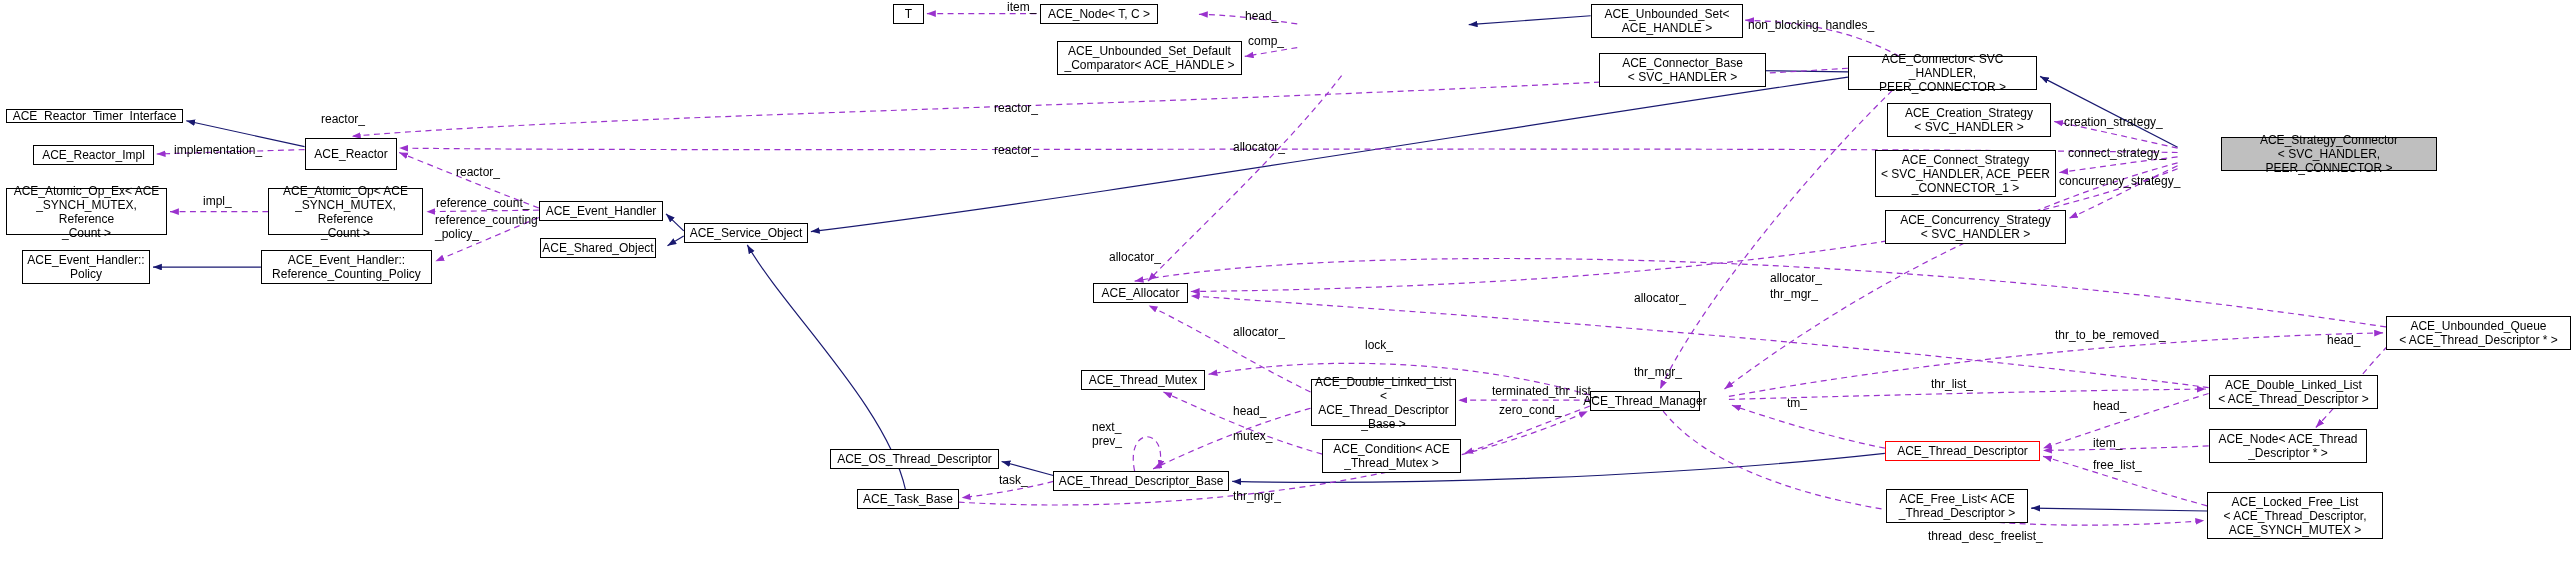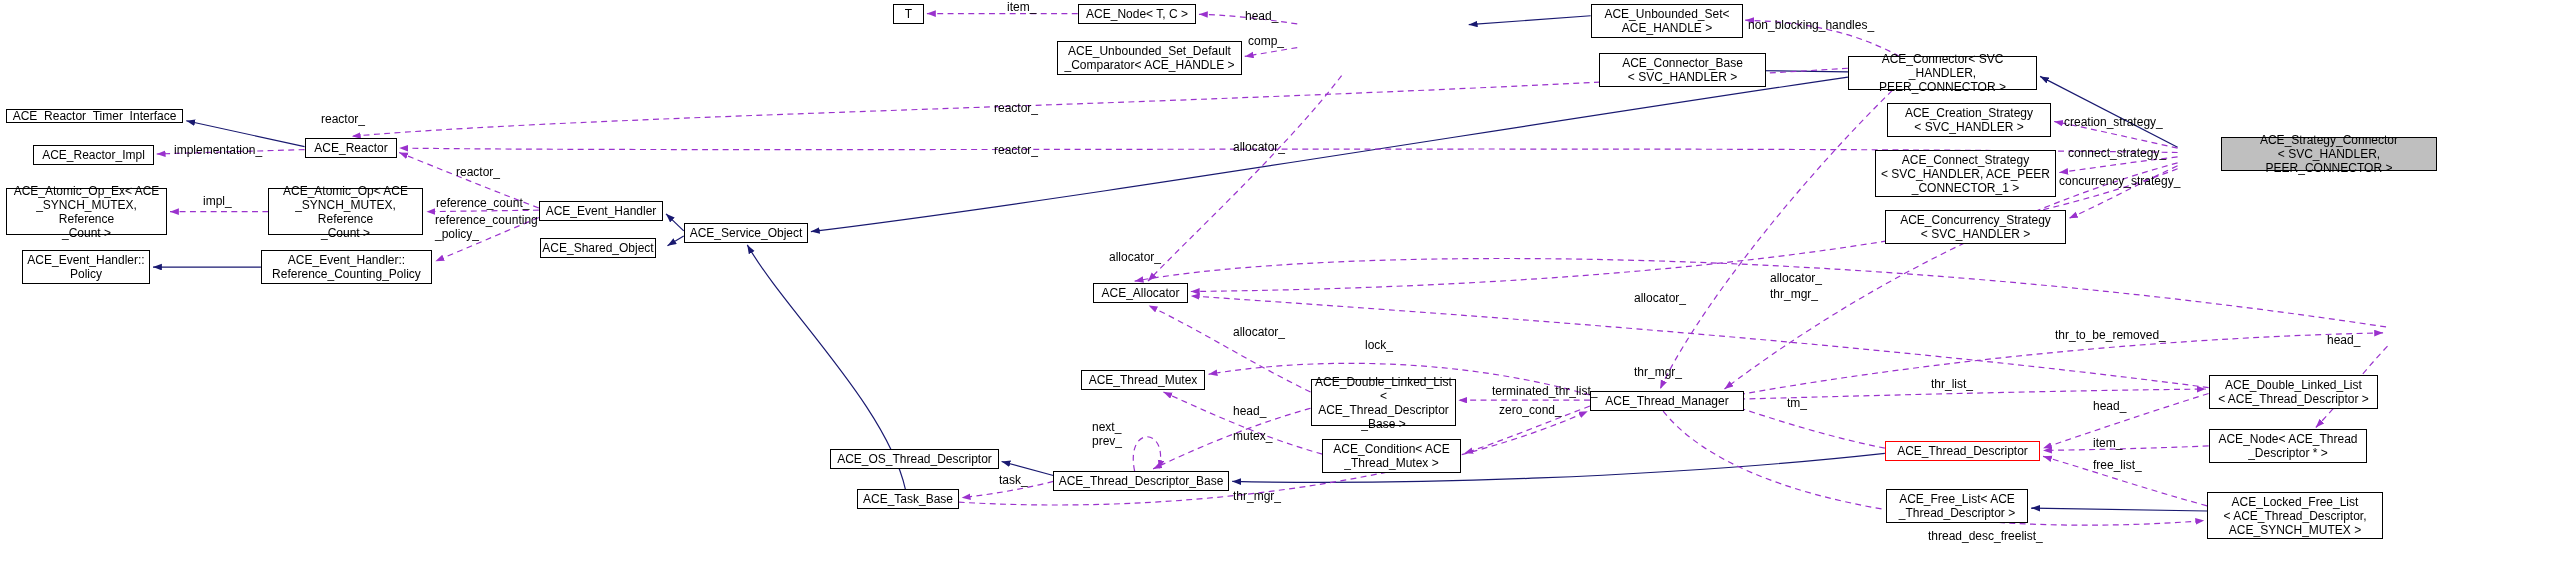--- a/index.html
+++ b/index.html
@@ -86,60 +86,62 @@
     <path class="use" d="M2988,603 C2912,606 2840,608 2764,609" marker-end="url(#arrow-purple)"></path>
     <path class="use" d="M2986,684 C2905,662 2835,638 2764,617" marker-end="url(#arrow-purple)"></path>
     <path class="use" d="M2250,556 C2360,692 2700,726 2982,704" marker-end="url(#arrow-purple)"></path>
     <path class="use" d="M2550,606 C2480,592 2408,570 2343,548" marker-end="url(#arrow-purple)"></path>
     <path class="use" d="M729,284 L577,286" marker-end="url(#arrow-purple)"></path>
     <path class="use" d="M729,294 C678,315 635,334 589,353" marker-end="url(#arrow-purple)"></path>
     <path class="use" d="M363,286 L230,286" marker-end="url(#arrow-purple)"></path>
   </svg>
 
   <div class="node" style="left:893px;top:4.4px;width:31px;height:20px">T</div>
-  <div class="node" style="left:1078px;top:4.4px;width:118px;height:20px">ACE_Node&lt; T, C &gt;</div>
+  <div class="node" style="left:1040px;top:4.4px;width:118px;height:20px">ACE_Node&lt; T, C &gt;</div>
   <div class="node" style="left:1057px;top:41px;width:185px;height:34px">ACE_Unbounded_Set_Default
 _Comparator&lt; ACE_HANDLE &gt;</div>
   <div class="node" style="left:1591px;top:3.7px;width:152px;height:34px">ACE_Unbounded_Set&lt;
 ACE_HANDLE &gt;</div>
   <div class="node" style="left:1599px;top:53px;width:167px;height:34px">ACE_Connector_Base
 &lt; SVC_HANDLER &gt;</div>
   <div class="node" style="left:1848px;top:56px;width:189px;height:34px">ACE_Connector&lt; SVC
 _HANDLER, PEER_CONNECTOR &gt;</div>
   <div class="node" style="left:1887px;top:103px;width:164px;height:34px">ACE_Creation_Strategy
 &lt; SVC_HANDLER &gt;</div>
   <div class="node selected" style="left:2178px;top:137px;width:216px;height:34px">ACE_Strategy_Connector
 &lt; SVC_HANDLER, PEER_CONNECTOR &gt;</div>
   <div class="node" style="left:1875px;top:150px;width:181px;height:47px">ACE_Connect_Strategy
 &lt; SVC_HANDLER, ACE_PEER
 _CONNECTOR_1 &gt;</div>
   <div class="node" style="left:1885px;top:210px;width:181px;height:34px">ACE_Concurrency_Strategy
 &lt; SVC_HANDLER &gt;</div>
   <div class="node" style="left:6px;top:109px;width:177px;height:14px">ACE_Reactor_Timer_Interface</div>
   <div class="node" style="left:33px;top:145px;width:121px;height:20px">ACE_Reactor_Impl</div>
-  <div class="node" style="left:305px;top:138px;width:92px;height:20px">ACE_Reactor</div>
+  <div class="node" style="left:305px;top:138px;width:92px;height:32px">ACE_Reactor</div>
   <div class="node" style="left:6px;top:188px;width:161px;height:47px">ACE_Atomic_Op_Ex&lt; ACE
 _SYNCH_MUTEX, Reference
 _Count &gt;</div>
   <div class="node" style="left:268px;top:188px;width:155px;height:47px">ACE_Atomic_Op&lt; ACE
 _SYNCH_MUTEX, Reference
 _Count &gt;</div>
   <div class="node" style="left:539px;top:201px;width:124px;height:20px">ACE_Event_Handler</div>
   <div class="node" style="left:540px;top:238px;width:116px;height:20px">ACE_Shared_Object</div>
   <div class="node" style="left:684px;top:223px;width:124px;height:20px">ACE_Service_Object</div>
   <div class="node" style="left:22px;top:250px;width:128px;height:34px">ACE_Event_Handler::
 Policy</div>
   <div class="node" style="left:261px;top:250px;width:171px;height:34px">ACE_Event_Handler::
 Reference_Counting_Policy</div>
   <div class="node" style="left:1093px;top:283px;width:95px;height:20px">ACE_Allocator</div>
+  <div class="node" style="left:2386px;top:316px;width:185px;height:34px">ACE_Unbounded_Queue
+&lt; ACE_Thread_Descriptor * &gt;</div>
   <div class="node" style="left:1081px;top:370px;width:124px;height:20px">ACE_Thread_Mutex</div>
   <div class="node" style="left:1311px;top:379px;width:145px;height:47px">ACE_Double_Linked_List
 &lt; ACE_Thread_Descriptor
 _Base &gt;</div>
-  <div class="node" style="left:1590px;top:391px;width:154px;height:20px">ACE_Thread_Manager</div>
+  <div class="node" style="left:1590px;top:391px;width:110px;height:20px">ACE_Thread_Manager</div>
   <div class="node" style="left:2209px;top:375px;width:169px;height:34px">ACE_Double_Linked_List
 &lt; ACE_Thread_Descriptor &gt;</div>
   <div class="node" style="left:2209px;top:429px;width:158px;height:34px">ACE_Node&lt; ACE_Thread
 _Descriptor * &gt;</div>
   <div class="node truncated" style="left:1885px;top:441px;width:155px;height:20px">ACE_Thread_Descriptor</div>
   <div class="node" style="left:1322px;top:439px;width:139px;height:34px">ACE_Condition&lt; ACE
 _Thread_Mutex &gt;</div>
   <div class="node" style="left:830px;top:449px;width:169px;height:20px">ACE_OS_Thread_Descriptor</div>
   <div class="node" style="left:1053px;top:471px;width:176px;height:20px">ACE_Thread_Descriptor_Base</div>
   <div class="node" style="left:857px;top:489px;width:102px;height:20px">ACE_Task_Base</div>

